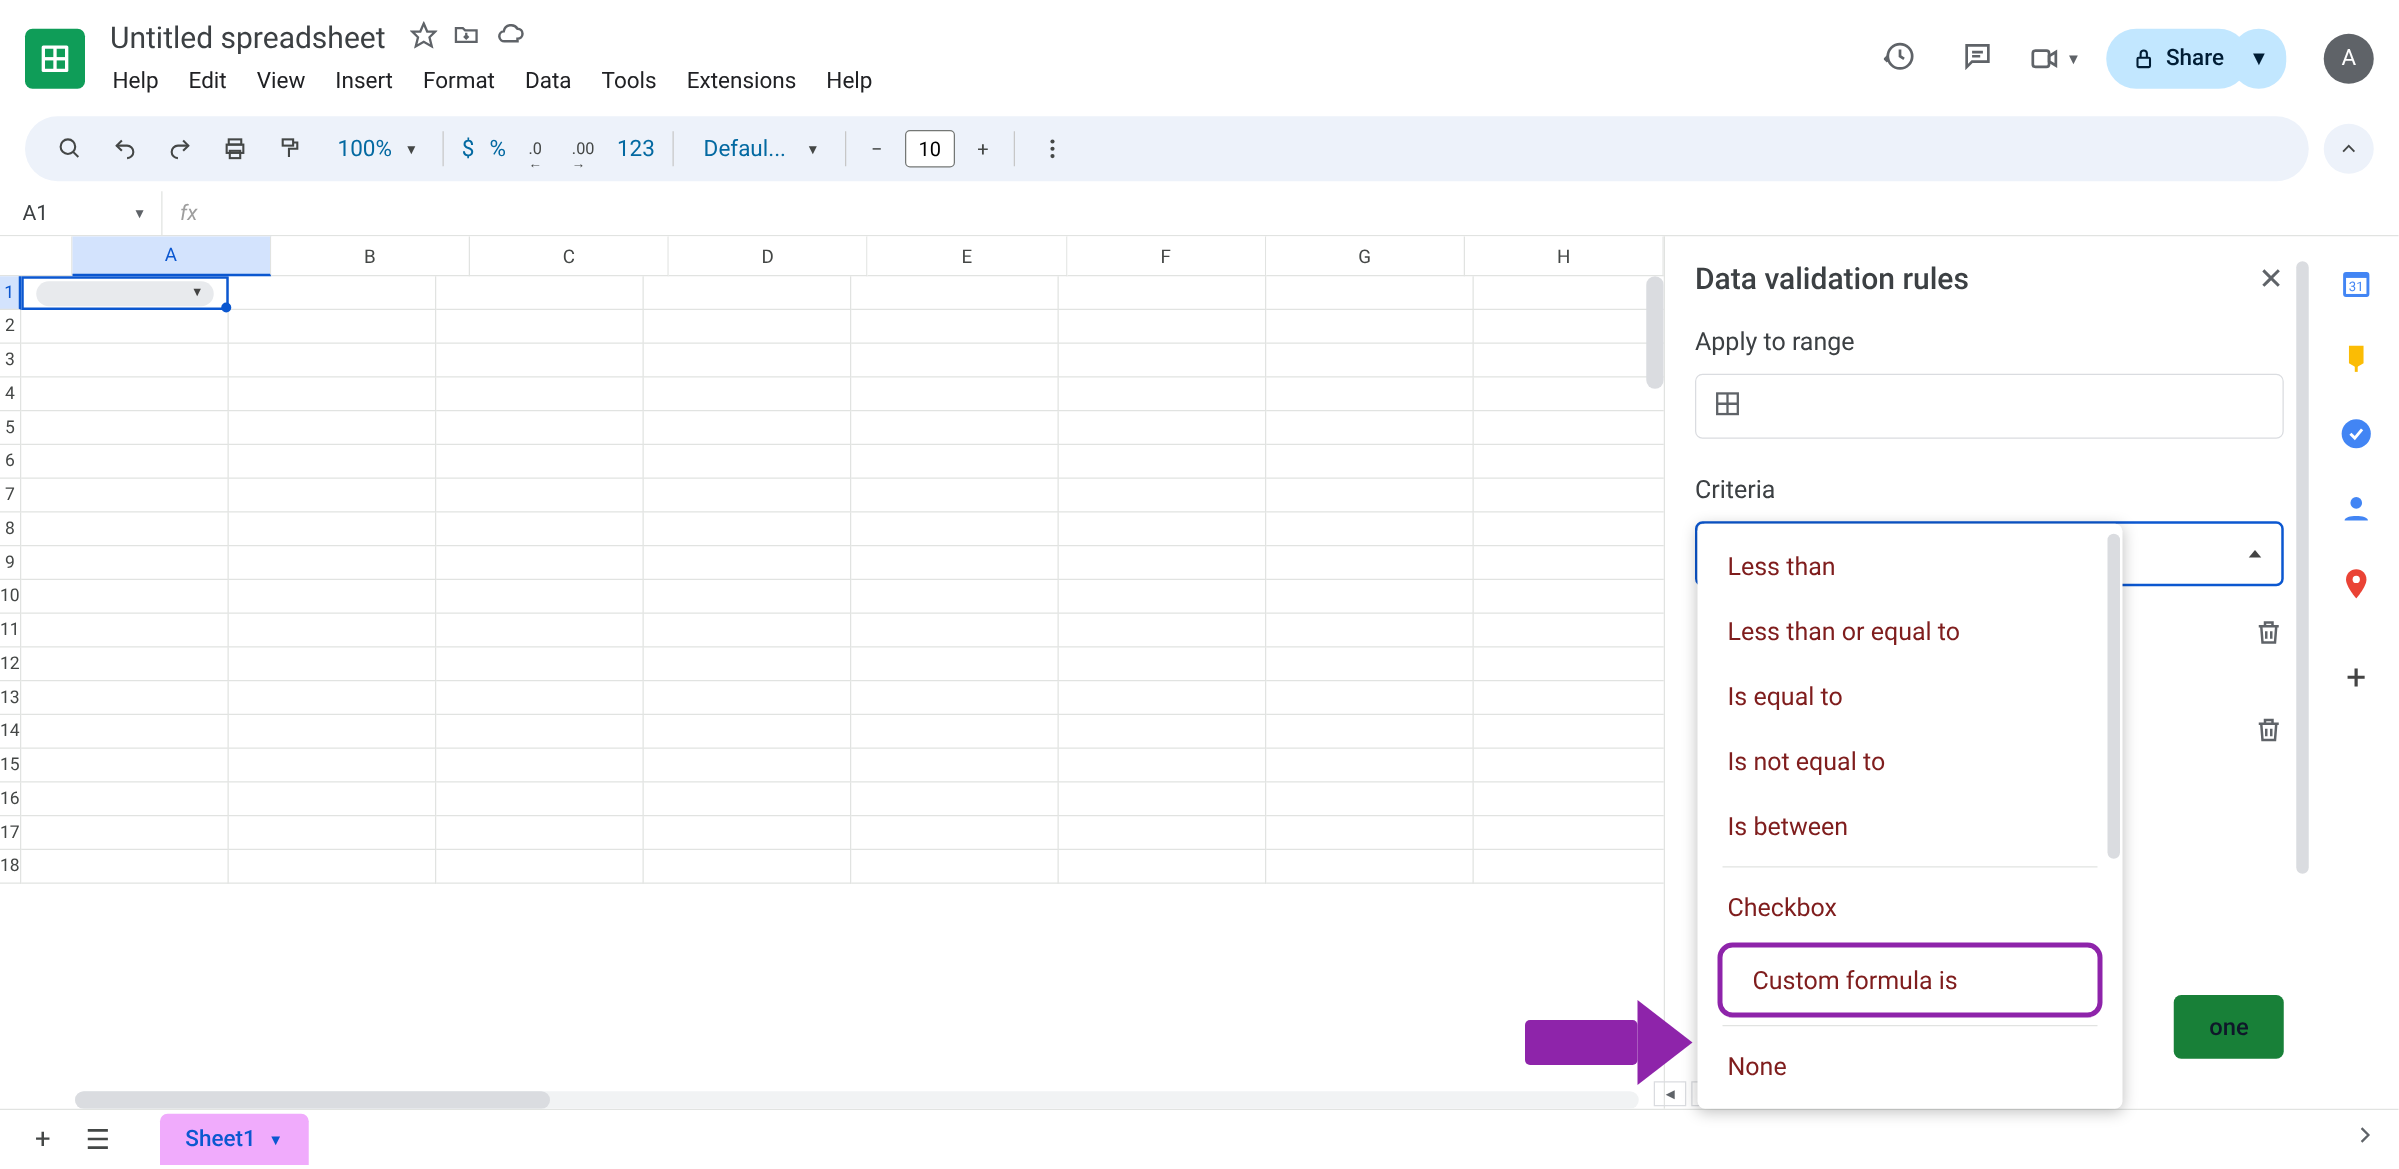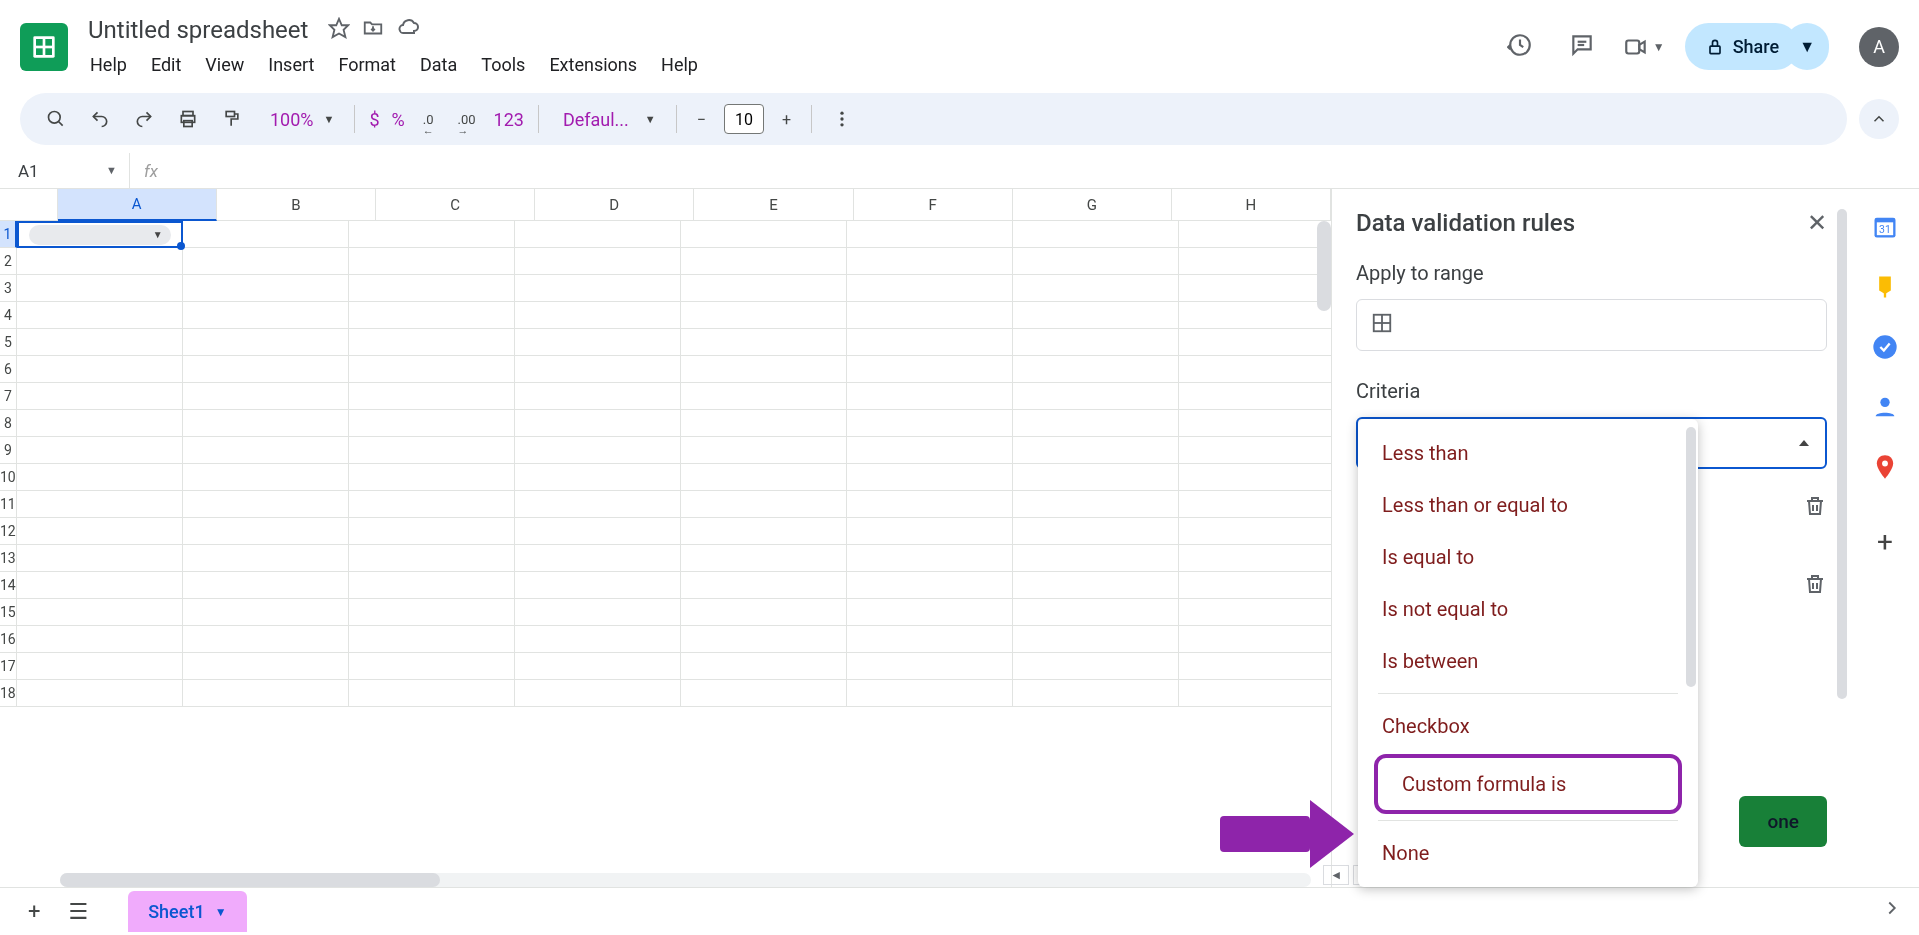--- a/index.html
+++ b/index.html
@@ -20,21 +20,21 @@
 .meet-btn { display: flex; align-items: center; gap: 4px; color: #5f6368; }
 .share-btn { display: flex; align-items: center; gap: 8px; background: #c2e7ff; border-radius: 40px; padding: 12px 20px; font-size: 18px; color: #001d35; cursor: pointer; font-weight: 500; }
 .share-more { background: #c2e7ff; border-radius: 40px; padding: 14px 14px; margin-left:-14px; color:#001d35; cursor:pointer;}
 .avatar { width: 40px; height: 40px; border-radius: 50%; background: #5f6368; color: #fff; display: flex; align-items: center; justify-content: center; font-size: 18px; margin-left: 10px; }
 
 
 .toolbar-wrap { padding: 8px 20px; display:flex; align-items:center; gap:12px;}
 .toolbar { background: #edf2fa; border-radius: 40px; padding: 6px 16px; display: flex; align-items: center; gap: 4px; flex:1; height:52px;}
 .tb-btn { padding: 8px 10px; color: #444746; cursor: pointer; border-radius: 4px; display: flex; align-items: center; justify-content: center; }
 .tb-sep { width: 1px; height: 28px; background: #c7c7c7; margin: 0 6px; }
-.tb-text { font-size: 18px; color: #a21caf; padding: 0 4px; }
+.tb-text { font-size: 18px; color: #0369a1; padding: 0 4px; }
 .zoom-sel { display: flex; align-items: center; gap: 6px; }
 .font-sel { display: flex; align-items: center; gap: 12px; min-width: 110px; }
 .font-size-ctrl { display: flex; align-items: center; gap: 8px; }
 .fs-input { width: 40px; height: 30px; border: 1px solid #747775; border-radius: 4px; text-align: center; font-size: 16px; background:#fff;}
 .collapse-btn { background: #edf2fa; border-radius: 40px; width: 40px; height: 40px; display:flex;align-items:center;justify-content:center; color:#444746; cursor:pointer;}
 
 
 .fx-bar { display: flex; align-items: center; border-bottom: 1px solid #e1e3e1; height: 36px; }
 .name-box { width: 130px; display: flex; align-items: center; justify-content: space-between; padding: 0 12px 0 18px; border-right: 1px solid #e1e3e1; height: 100%; font-size: 17px; color: #3c4043; }
 .fx-icon { padding: 0 14px; color: #9e9e9e; font-style: italic; font-size: 17px; }

